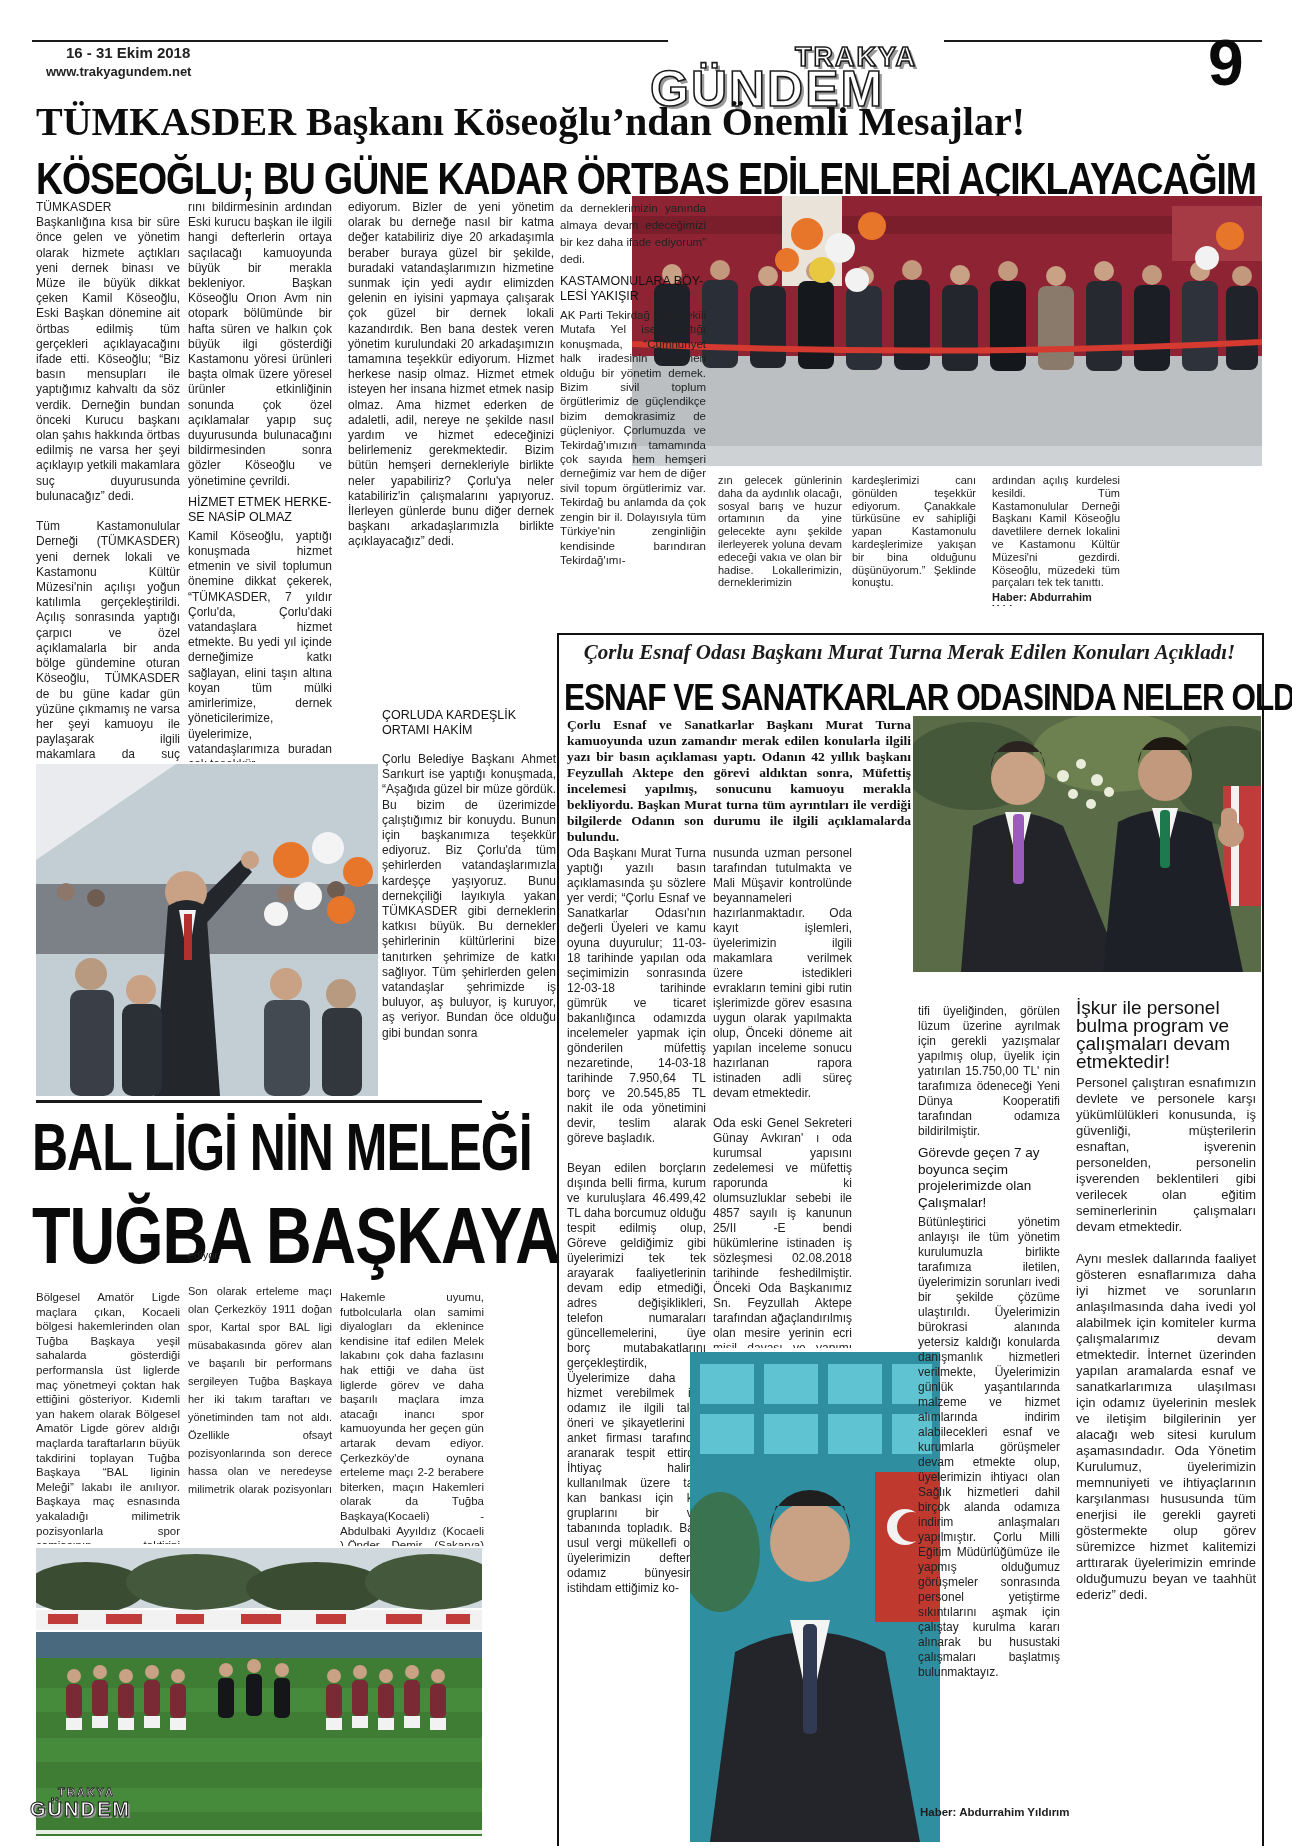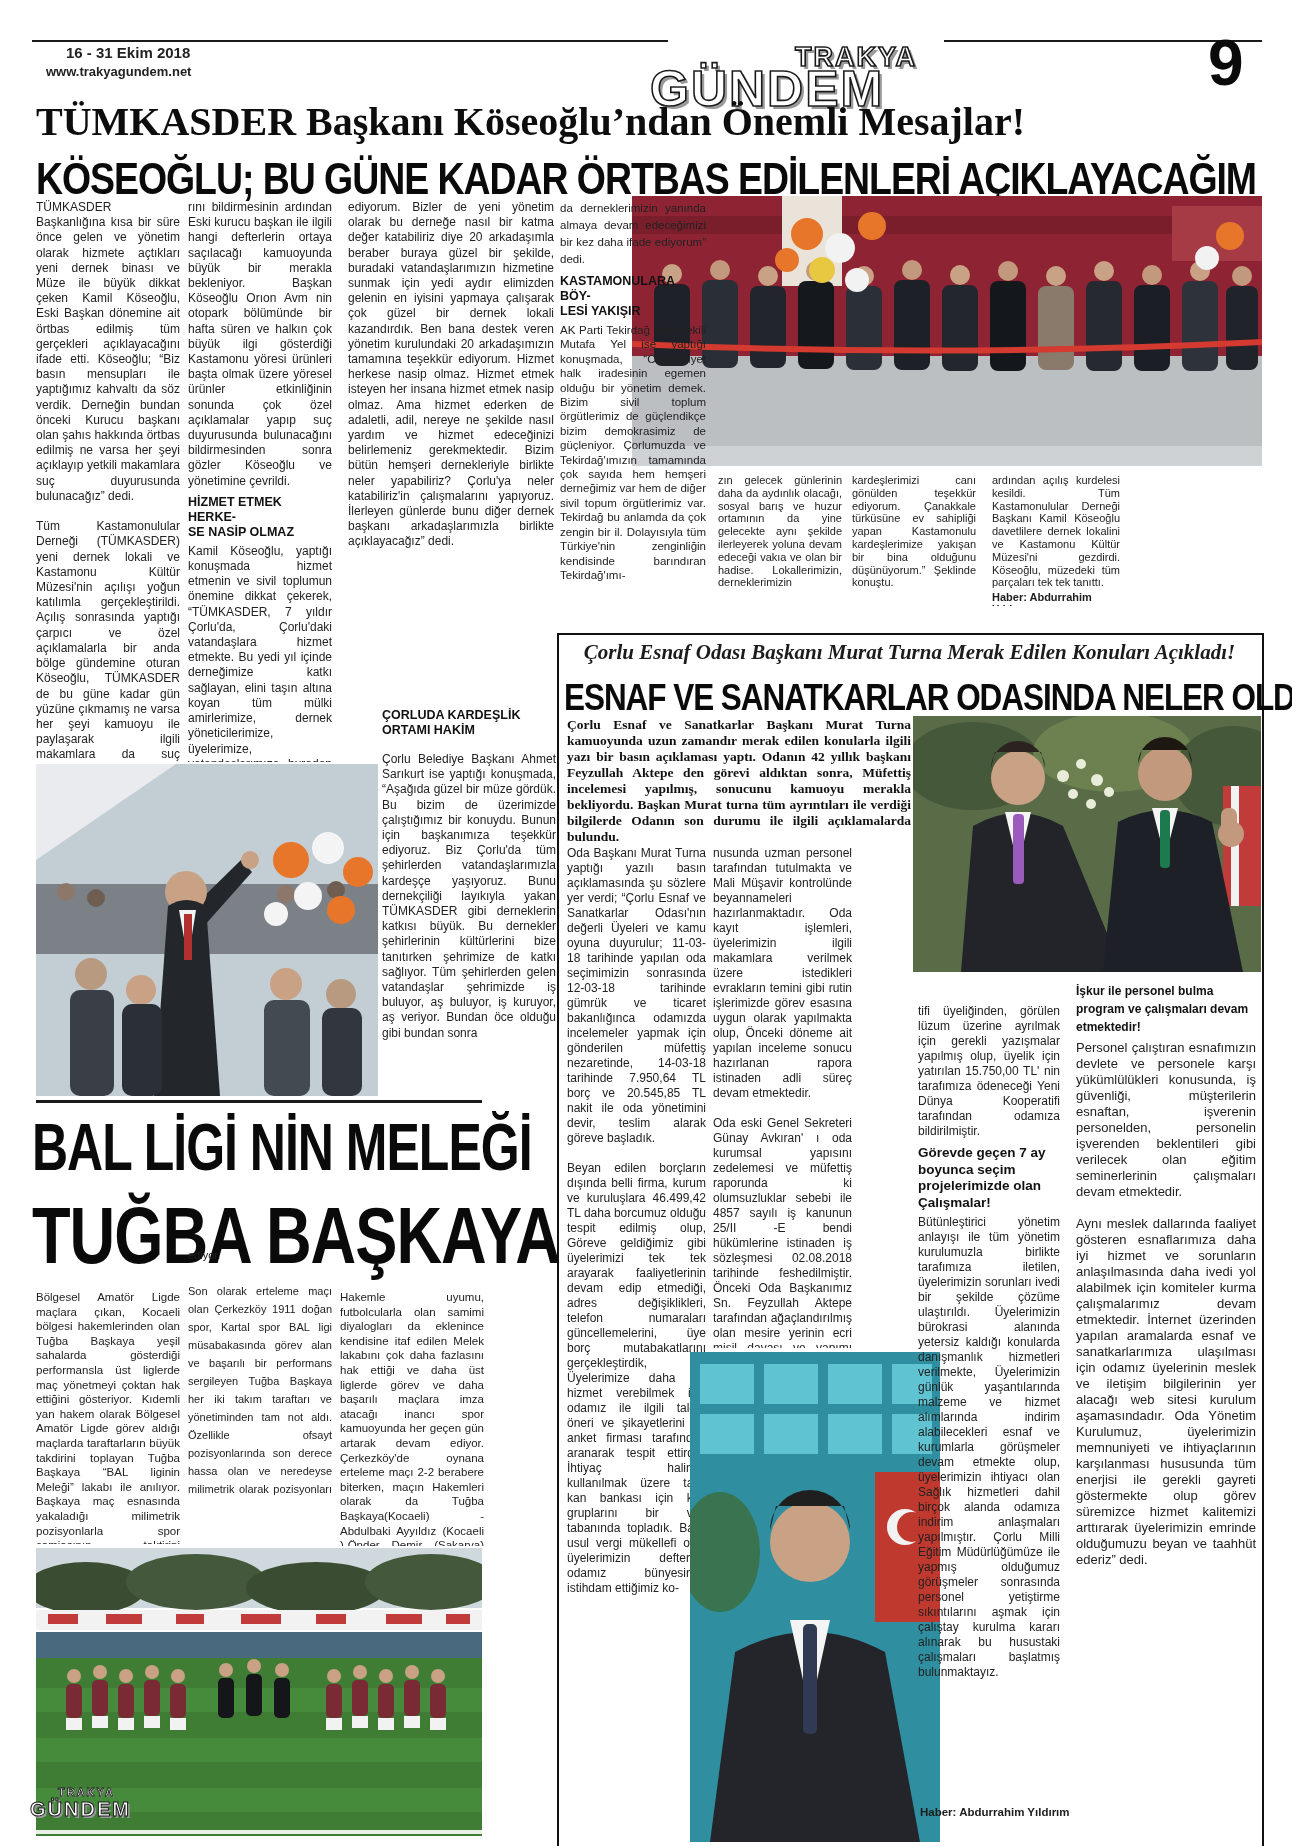--- a/index.html
+++ b/index.html
@@ -2,21 +2,21 @@
 <html><head>
 <meta charset="utf-8">
 <style>
   html,body{margin:0;padding:0;background:#e8e8e8;}
   #page{position:relative;width:1292px;height:1846px;background:#ffffff;overflow:hidden;
         font-family:"Liberation Sans",sans-serif;color:#1c1c1c;}
   .abs{position:absolute;}
   .rule{background:#1a1a1a;}
   .col{position:absolute;font:12px/15.2px "Liberation Sans",sans-serif;text-align:justify;
        white-space:pre-line;overflow:hidden;color:#222;}
-  .colhead{font-weight:bold;white-space:pre-line;margin:6px 0 4px 0;font-size:12.5px;line-height:15px;color:#111;}
+  .colhead{font-weight:normal;white-space:pre-line;margin:6px 0 4px 0;font-size:12.5px;line-height:15px;color:#111;}
   .byline{font-weight:bold;margin-top:10px;font-size:11.5px;}
   .serifhead{font-family:"Liberation Serif",serif;font-weight:bold;color:#0d0d0d;}
   .blackcond{font-family:"Liberation Sans",sans-serif;font-weight:900;color:#0a0a0a;
              letter-spacing:-1px;transform-origin:left top;}
   .outline-logo{font-weight:900;color:#fff;-webkit-text-stroke:1.6px #1a1a1a;
                 text-shadow:3px 3px 0 #9a9a9a;letter-spacing:2px;font-family:"Liberation Sans",sans-serif;}
   .photo{position:absolute;overflow:hidden;}
   .kicker{font-family:"Liberation Serif",serif;font-style:italic;font-weight:bold;text-align:center;}
   svg{display:block;}
 </style>
@@ -320,21 +320,21 @@
     </svg>
   </div>
 
   <div class="abs" style="left:918px;top:1004px;width:142px;height:812px;overflow:hidden">
     <div class="col" style="position:static;font-size:12px;line-height:15px">tifi üyeliğinden, görülen lüzum üzerine ayrılmak için gerekli yazışmalar yapılmış olup, üyelik için yatırılan 15.750,00 TL' nin  tarafımıza ödeneceği Yeni Dünya Kooperatifi tarafından odamıza bildirilmiştir.</div>
     <div class="colhead" style="font-size:13.5px;line-height:16.5px">Görevde geçen 7 ay boyunca seçim projelerimizde olan Çalışmalar!</div>
     <div class="col" style="position:static;font-size:12px;line-height:15px">Bütünleştirici yönetim anlayışı ile tüm yönetim kurulumuzla birlikte tarafımıza iletilen, üyelerimizin sorunları ivedi bir şekilde çözüme ulaştırıldı. Üyelerimizin bürokrasi alanında yetersiz kaldığı konularda danışmanlık hizmetleri verilmekte, Üyelerimizin günlük yaşantılarında malzeme ve hizmet alımlarında indirim alabilecekleri esnaf ve kurumlarla görüşmeler devam etmekte olup, üyelerimizin ihtiyacı olan Sağlık hizmetleri dahil birçok alanda odamıza indirim anlaşmaları yapılmıştır. Çorlu Milli Eğitim Müdürlüğümüze ile yapmış olduğumuz görüşmeler sonrasında personel yetiştirme sıkıntılarını aşmak için çalıştay kurulma kararı alınarak bu husustaki çalışmaları başlatmış bulunmaktayız.</div>
   </div>
 
   <div class="abs" style="left:1076px;top:982px;width:180px;height:812px;overflow:hidden">
-    <div class="colhead" style="font-size:12px;line-height:18px;margin-top:0">İşkur ile personel bulma program ve çalışmaları devam etmektedir!</div>
+    <div class="colhead" style="font-size:19px;line-height:18px;margin-top:17px">İşkur ile personel bulma program ve çalışmaları devam etmektedir!</div>
     <div class="col" style="position:static;font-size:13px;line-height:16px">Personel çalıştıran esnafımızın devlete ve personele karşı yükümlülükleri konusunda, iş güvenliği, müşterilerin esnaftan, işverenin personelden, personelin işverenden beklentileri gibi verilecek olan eğitim seminerlerinin çalışmaları devam etmektedir.
 
 Aynı meslek dallarında faaliyet gösteren esnaflarımıza daha iyi hizmet ve sorunların anlaşılmasında daha ivedi yol alabilmek için komiteler kurma çalışmalarımız devam etmektedir. İnternet üzerinden yapılan aramalarda esnaf ve sanatkarlarımıza ulaşılması için odamız üyelerinin meslek ve iletişim bilgilerinin yer alacağı web sitesi kurulum aşamasındadır. Oda Yönetim Kurulumuz, üyelerimizin memnuniyeti ve ihtiyaçlarının karşılanması hususunda tüm enerjisi ile gerekli gayreti göstermekte olup görev süremizce hizmet kalitemizi arttırarak üyelerimizin emrinde olduğumuzu beyan ve taahhüt ederiz” dedi.</div>
   </div>
 
   <div class="abs byline" style="left:920px;top:1796px;width:180px;font-size:11.5px">Haber: Abdurrahim Yıldırım</div>
 
   <div class="abs" style="left:30px;top:1786px">
     <div class="outline-logo" style="font-size:11px;text-shadow:1px 1px 0 #9a9a9a;-webkit-text-stroke:0.8px #1a1a1a;margin-left:28px">TRAKYA</div>
     <div class="outline-logo" style="font-size:20px;text-shadow:2px 2px 0 #9a9a9a;-webkit-text-stroke:1px #1a1a1a">GÜNDEM</div>

